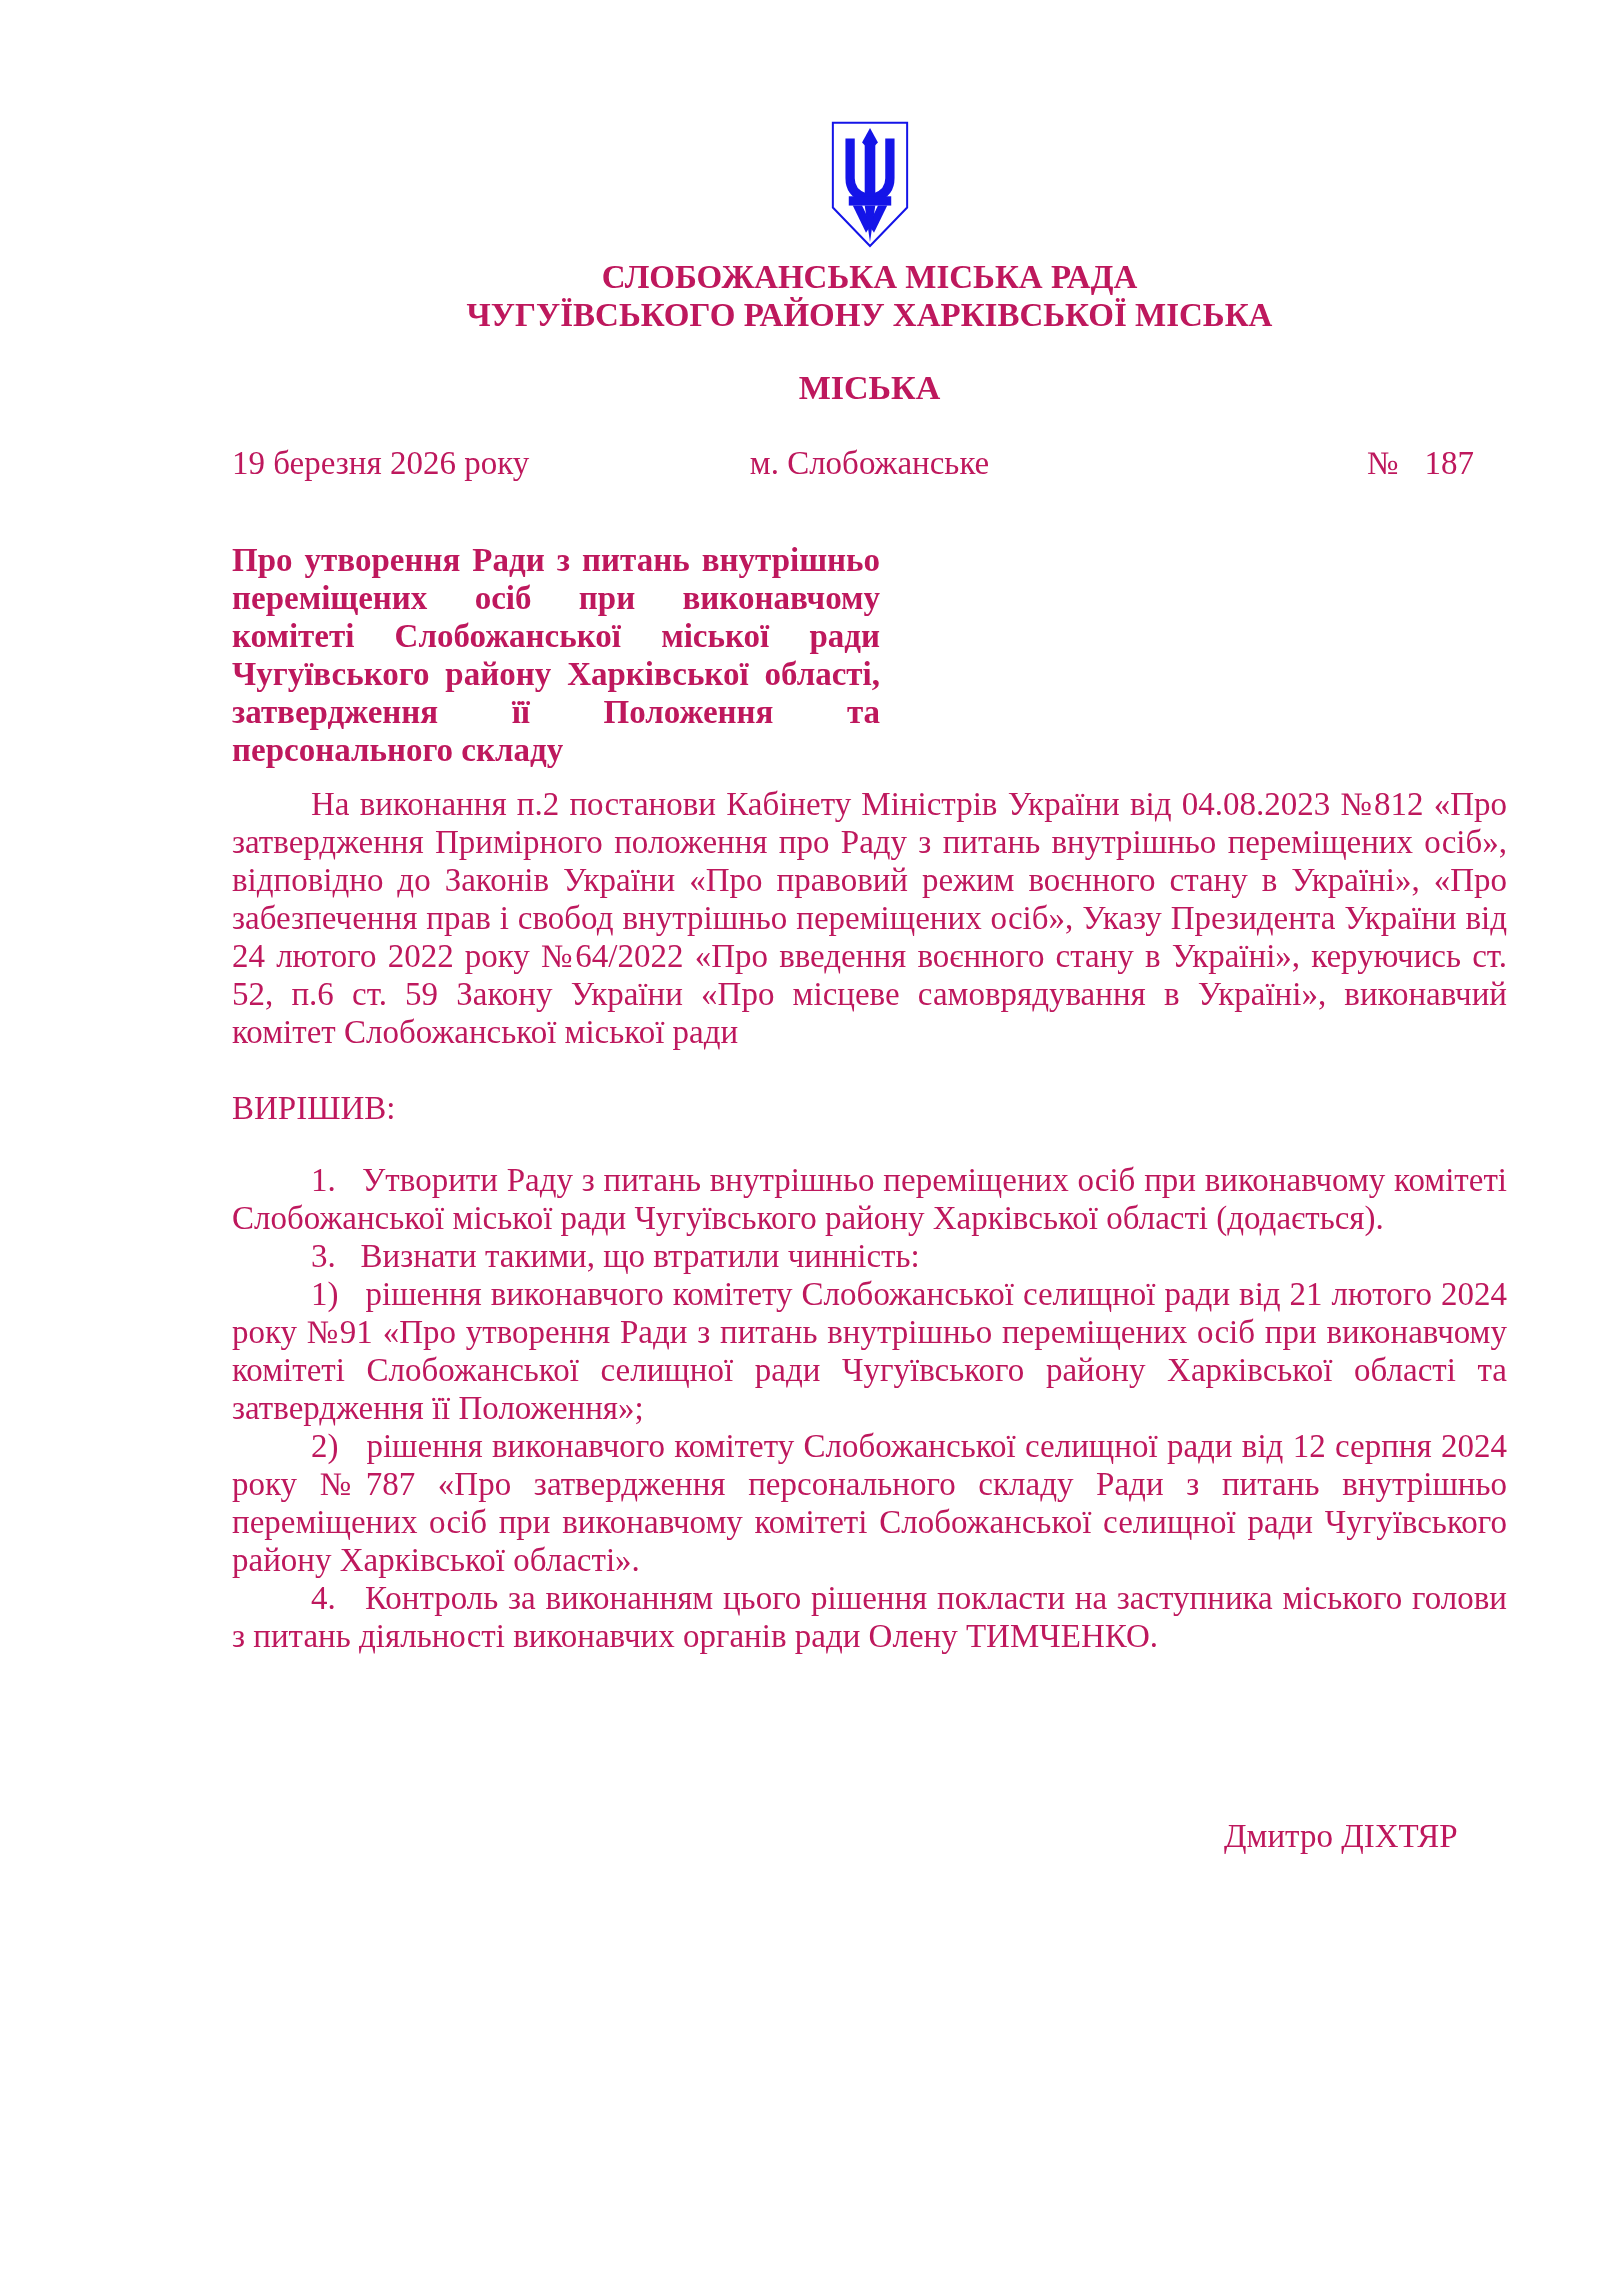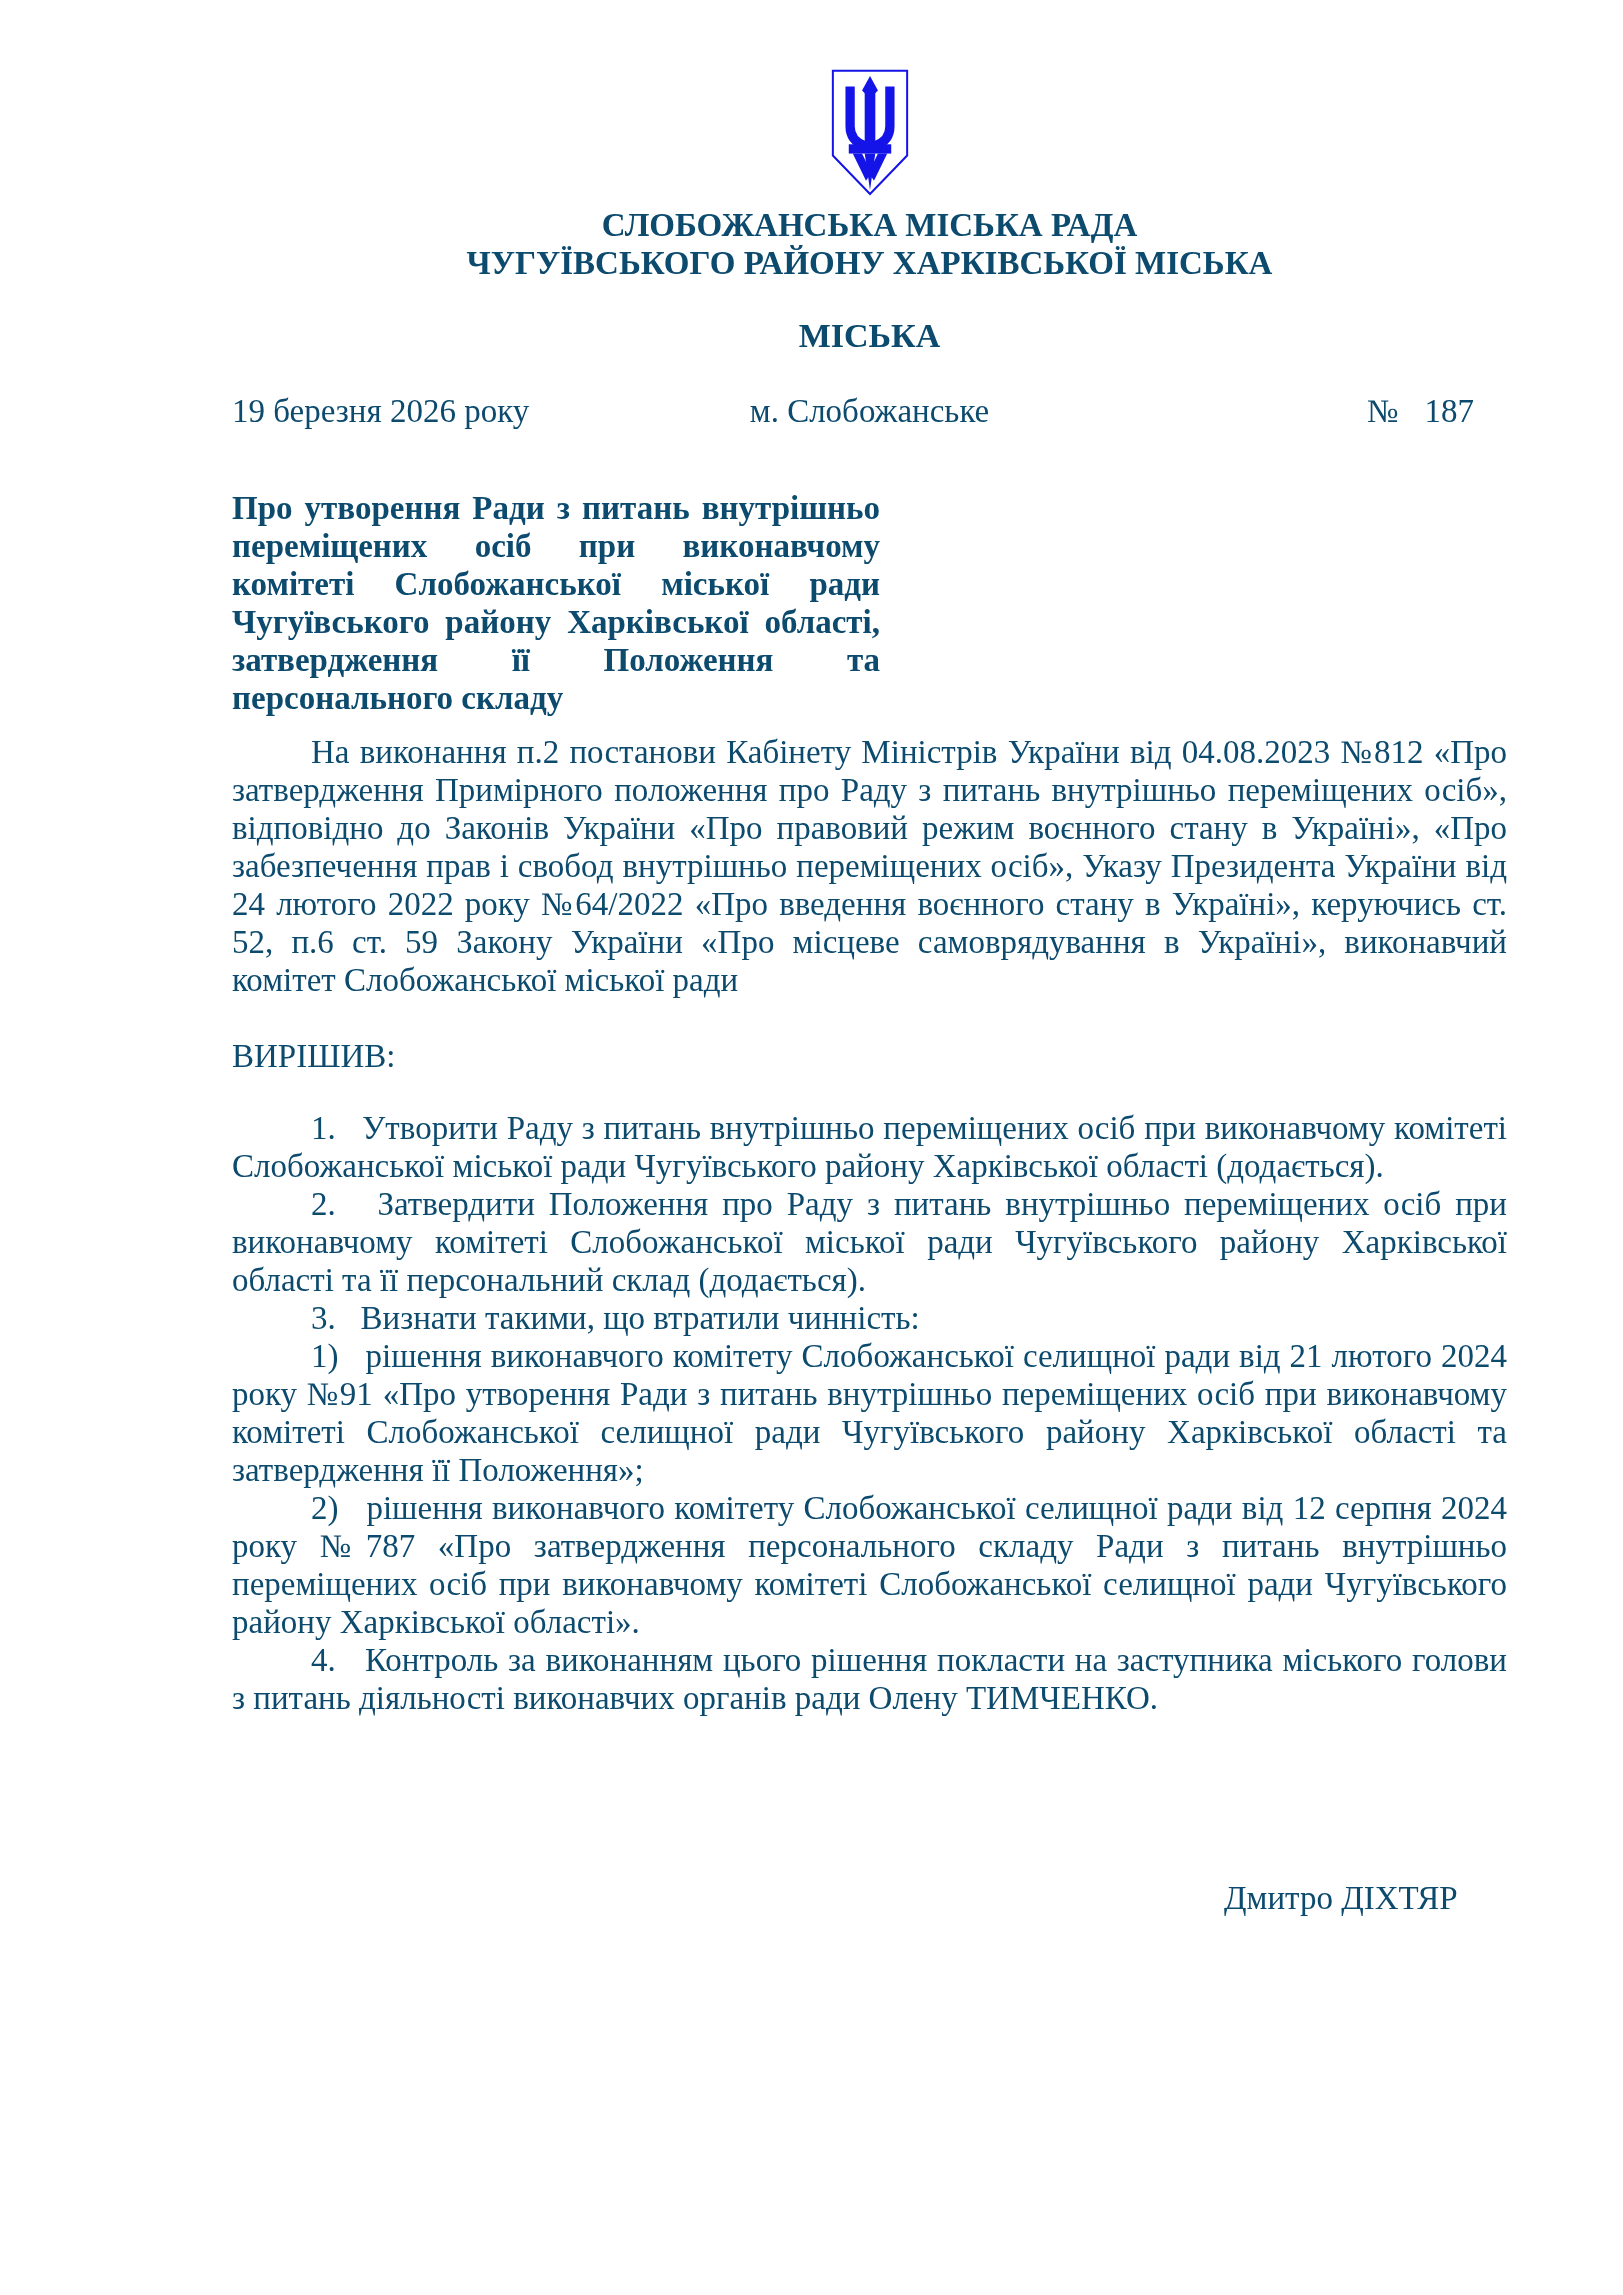--- a/index.html
+++ b/index.html
@@ -2,23 +2,23 @@
 <html lang="uk" style="--emblem-color: #1414e8;font-size:10.5px"><head>
 <meta charset="utf-8">
 <title>Рішення №187</title>
 <style>
   html, body { margin: 0; padding: 0; background: #ffffff; }
 
   .page {
     width: 1623px;
     height: 2073px;
     box-sizing: border-box;
-    padding: 68px 116px 0 232px;
+    padding: 120px 116px 0 232px;
     background: #ffffff;
-    color: #0c4a6e;
+    color: #be185d;
     font-family: "Liberation Serif", "DejaVu Serif", serif;
     font-size: 33px;
     line-height: 38px;
     position: relative;
     overflow: hidden;
   }
 
   .emblem { width: 86px; height: 130px; margin: 0 auto; display: block; }
   .emblem svg { width: 100%; height: 100%; display: block; }
 
@@ -104,21 +104,20 @@
   </div>
 
   <div class="title-block">Про утворення Ради з питань внутрішньо переміщених осіб при виконавчому комітеті Слобожанської міської ради Чугуївського району Харківської області, затвердження її Положення та персонального складу</div>
 
   <p class="preamble">На виконання п.2 постанови Кабінету Міністрів України від 04.08.2023 №812 «Про затвердження Примірного положення про Раду з питань внутрішньо переміщених осіб», відповідно до Законів України «Про правовий режим воєнного стану в Україні», «Про забезпечення прав і свобод внутрішньо переміщених осіб», Указу Президента України від 24 лютого 2022 року №64/2022 «Про введення воєнного стану в Україні», керуючись ст. 52, п.6 ст. 59 Закону України «Про місцеве самоврядування в Україні», виконавчий комітет Слобожанської міської ради</p>
 
   <div class="resolved">ВИРІШИВ:</div>
 
   <div class="items">
       <p>1.&nbsp;&nbsp;&nbsp;Утворити Раду з питань внутрішньо переміщених осіб при виконавчому комітеті Слобожанської міської ради Чугуївського району Харківської області (додається).</p>
-      <p>2.&nbsp;&nbsp;&nbsp;Затвердити Положення про Раду з питань внутрішньо переміщених осіб при виконавчому комітеті Слобожанської міської ради Чугуївського району Харківської області та її персональний склад (додається).</p>
       <p>3.&nbsp;&nbsp;&nbsp;Визнати такими, що втратили чинність:</p>
       <p>1)&nbsp;&nbsp;&nbsp;рішення виконавчого комітету Слобожанської селищної ради від 21 лютого 2024 року №91 «Про утворення Ради з питань внутрішньо переміщених осіб при виконавчому комітеті Слобожанської селищної ради Чугуївського району Харківської області та затвердження її Положення»;</p>
       <p>2)&nbsp;&nbsp;&nbsp;рішення виконавчого комітету Слобожанської селищної ради від 12 серпня 2024 року №787 «Про затвердження персонального складу Ради з питань внутрішньо переміщених осіб при виконавчому комітеті Слобожанської селищної ради Чугуївського району Харківської області».</p>
       <p>4.&nbsp;&nbsp;&nbsp;Контроль за виконанням цього рішення покласти на заступника міського голови з питань діяльності виконавчих органів ради Олену ТИМЧЕНКО.</p>
     </div>
 
   <div class="signature-row">
     <span class="sig-name">Дмитро ДІХТЯР</span>
   </div>
 

